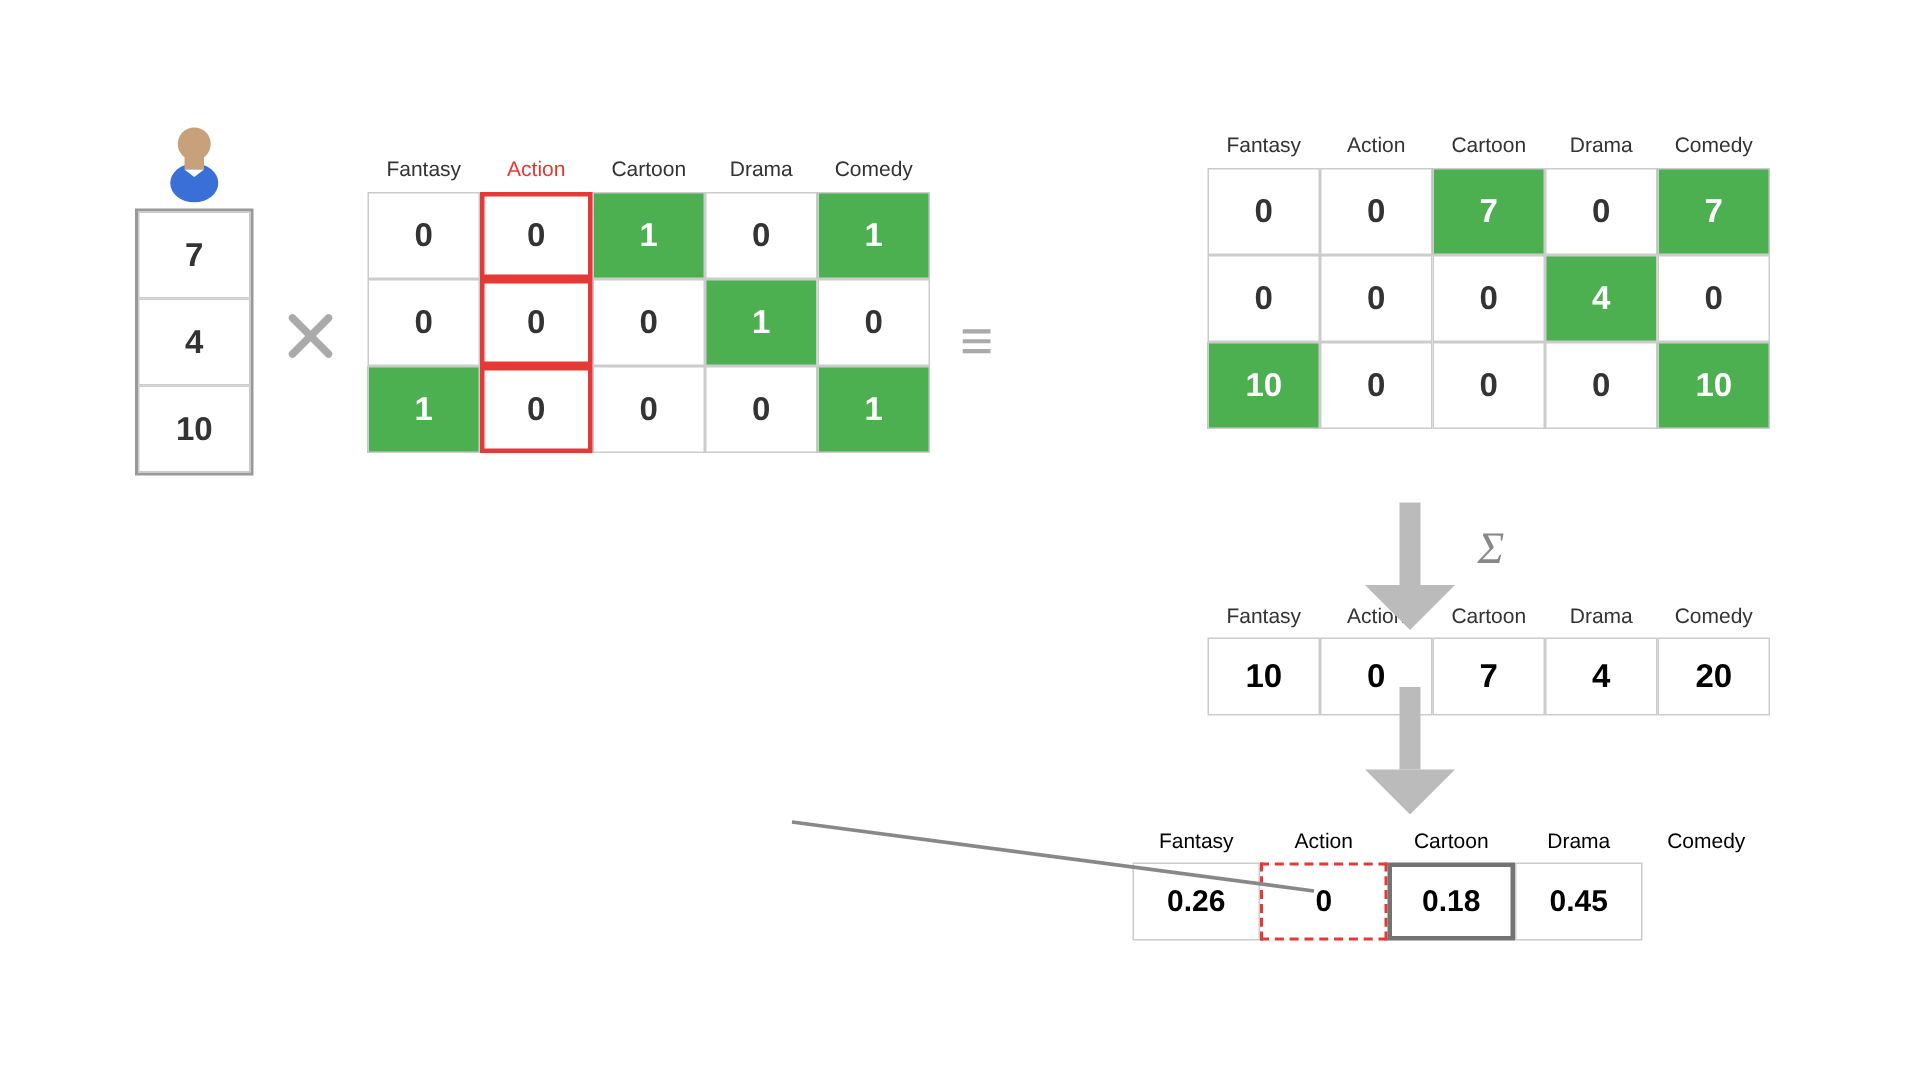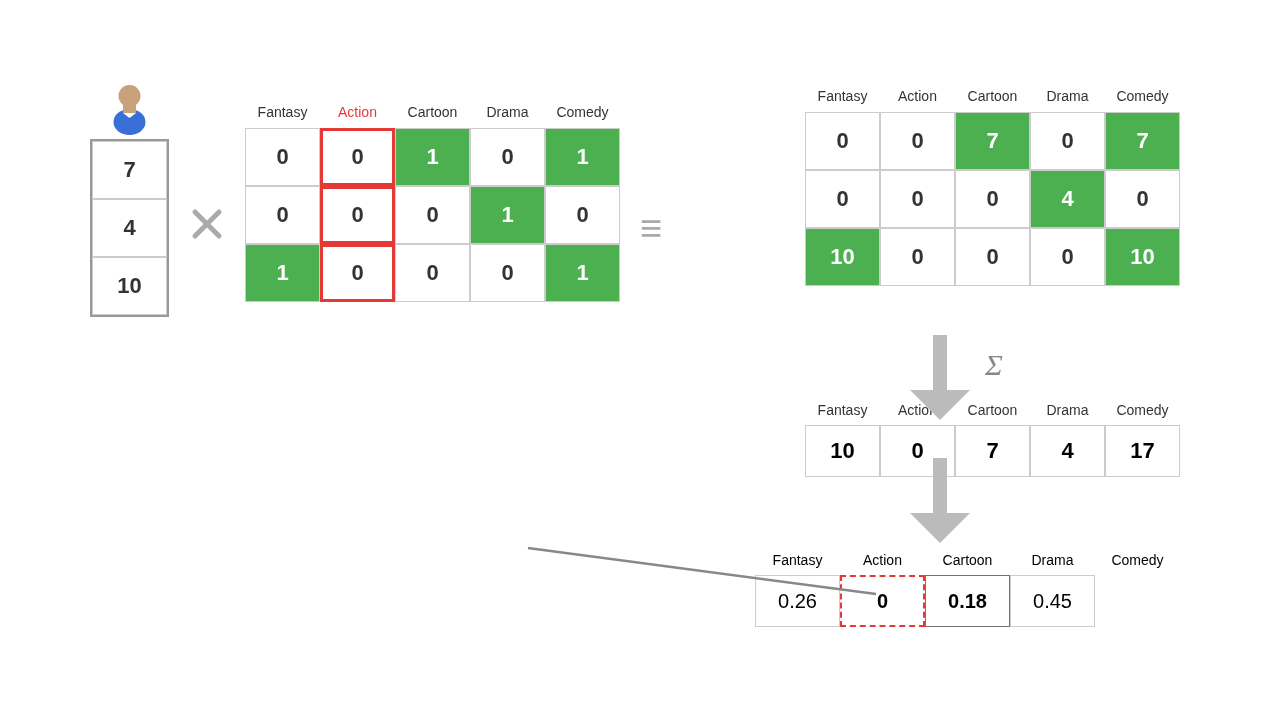--- a/index.html
+++ b/index.html
@@ -367,39 +367,39 @@
         <div class="sum-matrix header-cell" style="width:75px;height:30px;display:flex;align-items:center;justify-content:center;font-size:14px;">Action</div>
         <div class="sum-matrix header-cell" style="width:75px;height:30px;display:flex;align-items:center;justify-content:center;font-size:14px;">Cartoon</div>
         <div class="sum-matrix header-cell" style="width:75px;height:30px;display:flex;align-items:center;justify-content:center;font-size:14px;">Drama</div>
         <div class="sum-matrix header-cell" style="width:75px;height:30px;display:flex;align-items:center;justify-content:center;font-size:14px;">Comedy</div>
       </div>
       <div class="data-row">
         <div style="width:75px;height:52px;display:flex;align-items:center;justify-content:center;font-size:22px;font-weight:bold;border:1px solid #ccc;">10</div>
         <div style="width:75px;height:52px;display:flex;align-items:center;justify-content:center;font-size:22px;font-weight:bold;border:1px solid #ccc;">0</div>
         <div style="width:75px;height:52px;display:flex;align-items:center;justify-content:center;font-size:22px;font-weight:bold;border:1px solid #ccc;">7</div>
         <div style="width:75px;height:52px;display:flex;align-items:center;justify-content:center;font-size:22px;font-weight:bold;border:1px solid #ccc;">4</div>
-        <div style="width:75px;height:52px;display:flex;align-items:center;justify-content:center;font-size:22px;font-weight:bold;border:1px solid #ccc;">17</div>
+        <div style="width:75px;height:52px;display:flex;align-items:center;justify-content:center;font-size:22px;font-weight:bold;border:1px solid #ccc;">20</div>
       </div>
     </div>
   </div>
 
   <div class="final-section">
     <div class="final-matrix">
       <div class="header-row">
         <div style="width:85px;height:30px;display:flex;align-items:center;justify-content:center;font-size:14px;">Fantasy</div>
         <div style="width:85px;height:30px;display:flex;align-items:center;justify-content:center;font-size:14px;">Action</div>
         <div style="width:85px;height:30px;display:flex;align-items:center;justify-content:center;font-size:14px;">Cartoon</div>
         <div style="width:85px;height:30px;display:flex;align-items:center;justify-content:center;font-size:14px;">Drama</div>
         <div style="width:85px;height:30px;display:flex;align-items:center;justify-content:center;font-size:14px;">Comedy</div>
       </div>
       <div class="data-row">
-        <div style="width:85px;height:52px;display:flex;align-items:center;justify-content:center;font-size:20px;font-weight:normal;border:1px solid #ccc;">0.26</div>
+        <div style="width:85px;height:52px;display:flex;align-items:center;justify-content:center;font-size:20px;font-weight:bold;border:1px solid #ccc;">0.26</div>
         <div style="width:85px;height:52px;display:flex;align-items:center;justify-content:center;font-size:20px;font-weight:bold;border:2px dashed #e53935;">0</div>
-        <div style="width:85px;height:52px;display:flex;align-items:center;justify-content:center;font-size:20px;font-weight:bold;border:1px solid #737373;">0.18</div>
-        <div style="width:85px;height:52px;display:flex;align-items:center;justify-content:center;font-size:20px;font-weight:normal;border:1px solid #ccc;">0.45</div>
+        <div style="width:85px;height:52px;display:flex;align-items:center;justify-content:center;font-size:20px;font-weight:bold;border:3px solid #737373;">0.18</div>
+        <div style="width:85px;height:52px;display:flex;align-items:center;justify-content:center;font-size:20px;font-weight:bold;border:1px solid #ccc;">0.45</div>
       </div>
     </div>
   </div>
 
 
   <svg class="connector-svg">
 
     <defs>
       <marker id="arrowhead-gray" markerWidth="10" markerHeight="7" refX="10" refY="3.5" orient="auto">
         <polygon points="0 0, 10 3.5, 0 7" fill="#aaa"></polygon>

